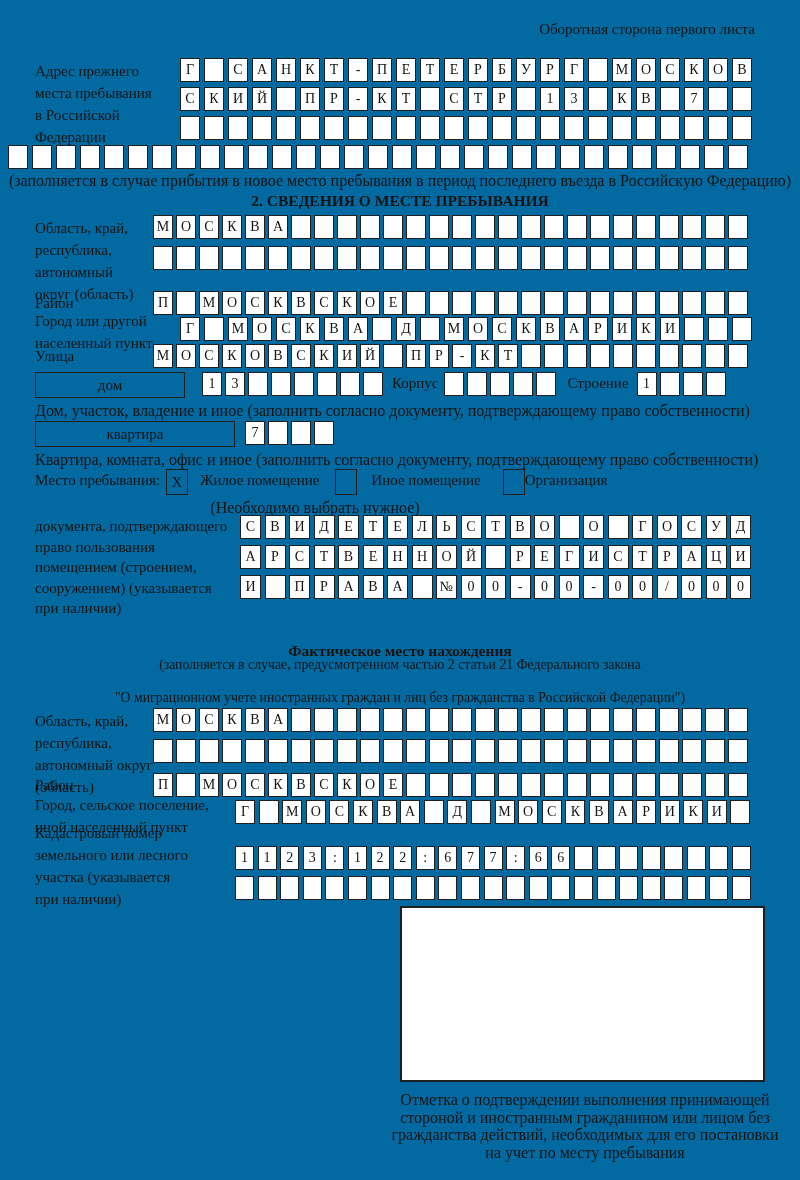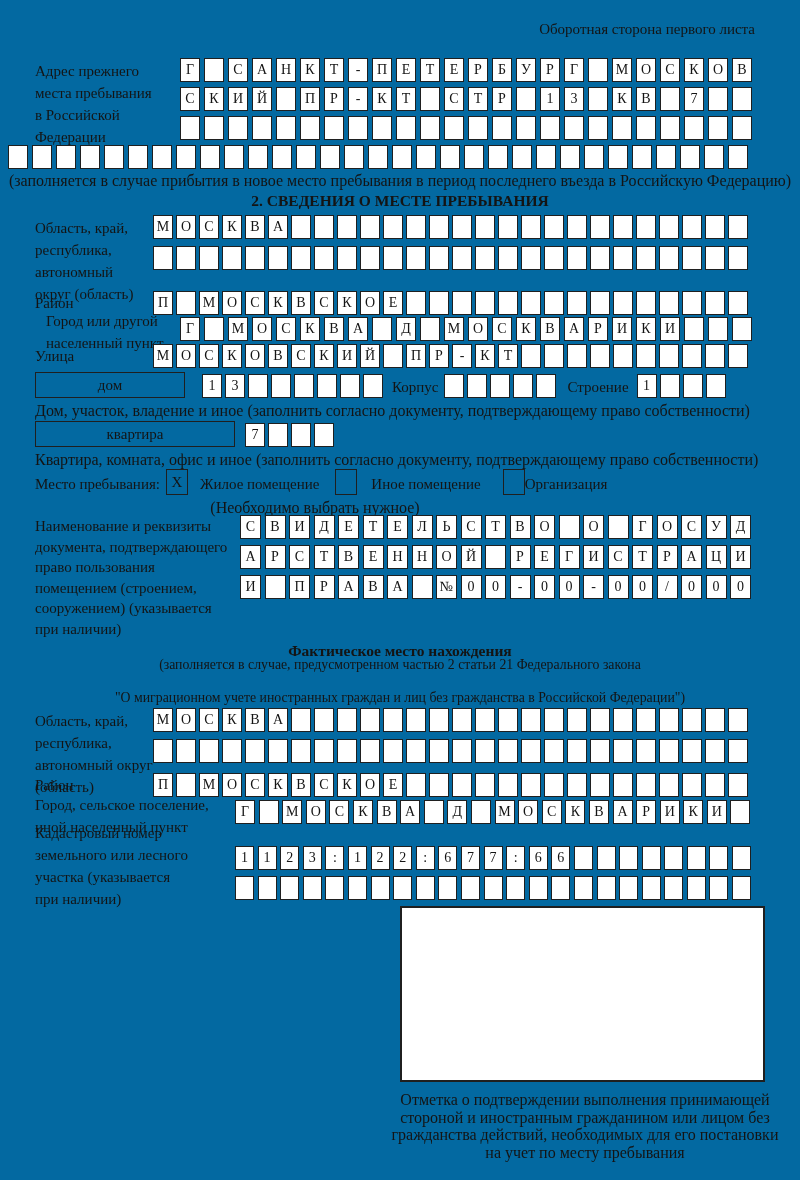--- a/index.html
+++ b/index.html
@@ -9,21 +9,21 @@
   .lbl{font-size:15px;line-height:22px;}
   .lbl-tight{font-size:15px;line-height:20.5px;}
   .note{font-size:16px;line-height:17px;}
   .center{text-align:center;}
   .title{font-size:15.5px;font-weight:bold;}
   .boxrow{display:flex;}
   .g3{gap:3px;} .g35{gap:3.5px;} .g36{gap:3.6px;} .g4{gap:4px;}
   .cell{box-sizing:border-box;flex:none;width:20px;height:24px;border:1.8px solid #1f1f1f;
         display:flex;align-items:center;justify-content:center;font-size:14px;background:#fff;}
   .cells-21 .cell{width:21px;} .cells-19 .cell{width:19px;}
-  .inline-row{display:flex;align-items:flex-end;}
+  .inline-row{display:flex;align-items:flex-start;}
   .big-field{box-sizing:border-box;height:26px;border:1.8px solid #1f1f1f;
              display:flex;align-items:center;justify-content:center;font-size:15px;flex:none;}
   .chk{box-sizing:border-box;flex:none;width:22px;height:26px;border:1.8px solid #1f1f1f;
        display:flex;align-items:center;justify-content:center;font-size:15px;}
   .confirm-box{box-sizing:border-box;border:2px solid #1f1f1f;background:#fff;}
 </style>
 </head>
 <body>
 
 <div class="page">
@@ -237,21 +237,21 @@
       <span class="cell"></span>
       <span class="cell"></span>
       <span class="cell"></span>
       <span class="cell"></span>
       <span class="cell"></span>
       <span class="cell"></span>
       <span class="cell"></span>
       <span class="cell"></span>
     </div>
 
-  <div class="abs lbl" style="top:310px;left:46px;width:140px">
+  <div class="abs lbl" style="top:310px;left:35px;width:140px">
     <div>Город или другой</div>
     <div>населенный пункт</div>
   </div>
   <div class="abs boxrow g4" style="top:317px;left:180px">
       <span class="cell">Г</span>
       <span class="cell"></span>
       <span class="cell">М</span>
       <span class="cell">О</span>
       <span class="cell">С</span>
       <span class="cell">К</span>
@@ -351,21 +351,20 @@
     <span class="chk" style="margin-left:6px">X</span>
     <span class="lbl" style="margin-left:12px">Жилое помещение</span>
     <span class="chk" style="margin-left:16px"></span>
     <span class="lbl" style="margin-left:14px">Иное помещение</span>
     <span class="chk" style="margin-left:22px"></span>
     <span class="lbl" style="">Организация</span>
   </div>
   <div class="abs note center" style="top:499px;left:155px;width:320px">(Необходимо выбрать нужное)</div>
 
   <div class="abs lbl-tight" style="top:516px;left:35px;width:205px">
-    <div>Наименование и реквизиты</div>
     <div>документа, подтверждающего</div>
     <div>право пользования</div>
     <div>помещением (строением,</div>
     <div>сооружением) (указывается</div>
     <div>при наличии)</div>
   </div>
   <div class="abs boxrow g35 cells-21" style="top:515px;left:240px">
       <span class="cell">С</span>
       <span class="cell">В</span>
       <span class="cell">И</span>

